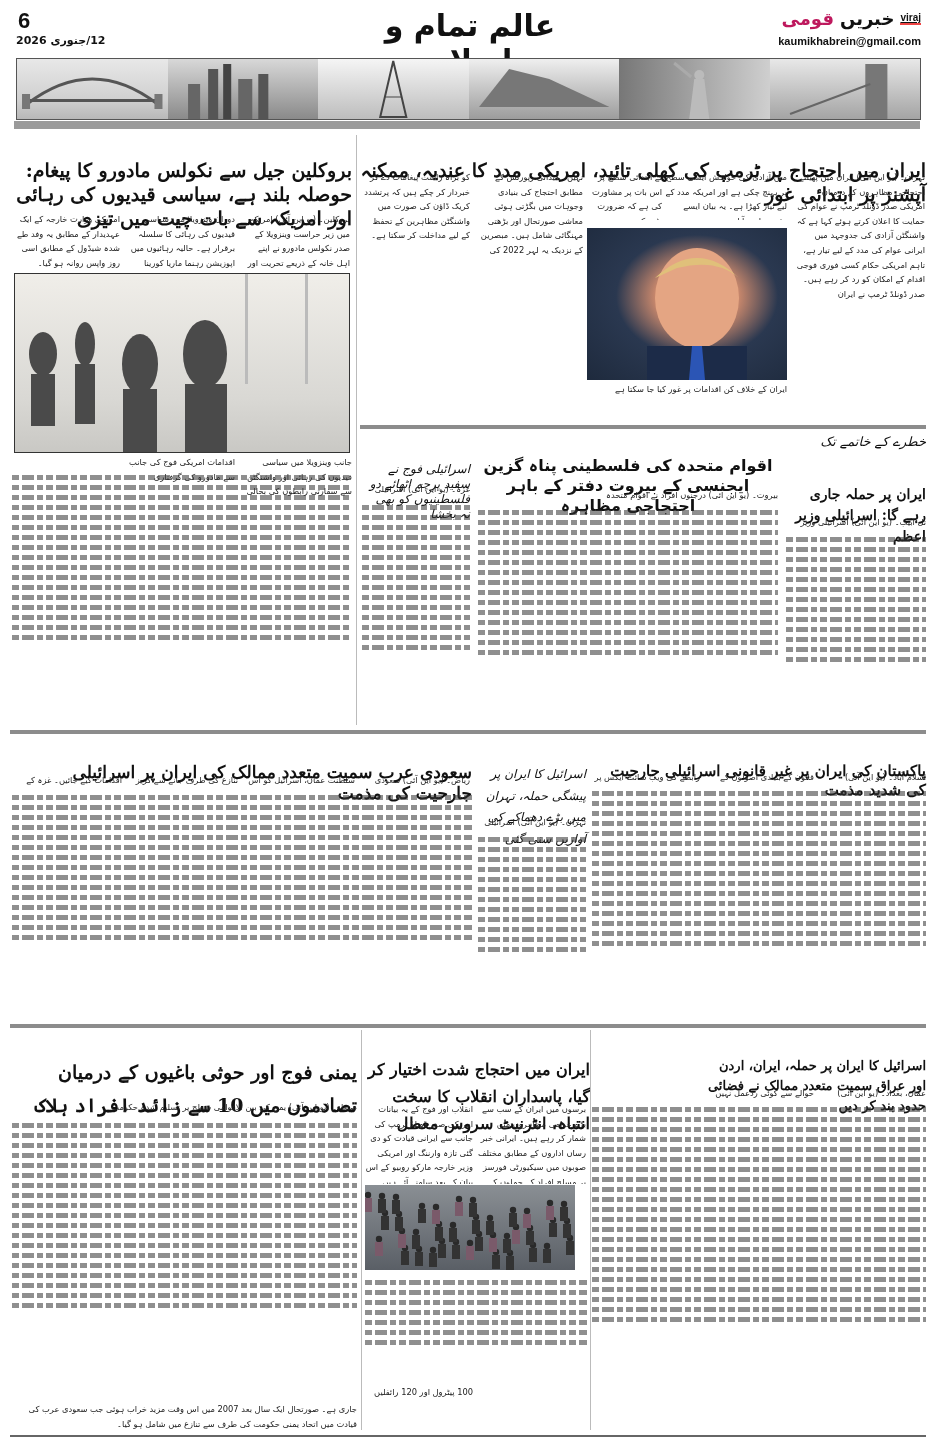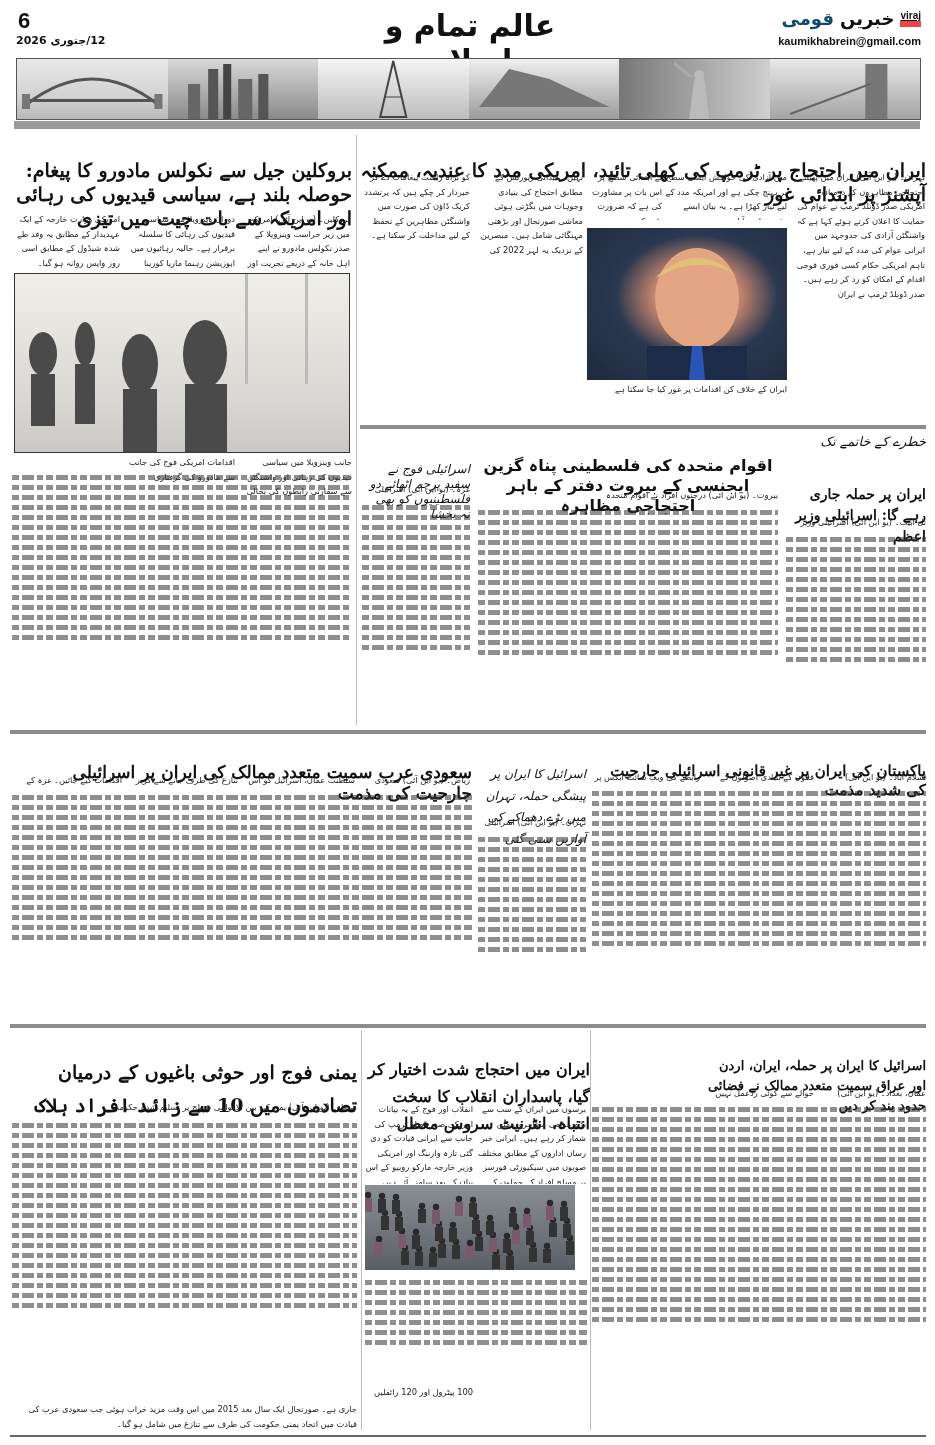--- a/index.html
+++ b/index.html
@@ -3,23 +3,23 @@
 <meta charset="utf-8">
 <style>
   html,body{margin:0;padding:0;background:#fff;}
   body{width:935px;height:1445px;position:relative;overflow:hidden;font-family:"DejaVu Sans",sans-serif;color:#111;}
   .abs{position:absolute;}
   .rtl{direction:rtl;text-align:right;}
   .hdr-page{left:18px;top:8px;font:bold 22px "Liberation Sans",sans-serif;}
   .hdr-date{left:16px;top:34px;font:bold 11px "DejaVu Sans",sans-serif;text-align:right;}
   .hdr-title{left:360px;top:8px;width:220px;text-align:center;font:bold 30px "DejaVu Sans",sans-serif;}
   .hdr-brand{right:14px;top:8px;font:bold 18px "DejaVu Sans",sans-serif;display:flex;gap:6px;align-items:center;}
-  .hdr-brand .b1{color:#0c4a6e;margin-left:8px;}
+  .hdr-brand .b1{color:#be185d;margin-left:8px;}
   .hdr-email{right:14px;top:35px;font:bold 11px "Liberation Sans",sans-serif;text-align:right;}
-  .logo{font:bold 10px "Liberation Sans",sans-serif;border-bottom:6px solid #ef4444;text-decoration:underline;}
+  .logo{font:bold 10px "Liberation Sans",sans-serif;border-bottom:2px solid #ef4444;text-decoration:underline;}
   .banner{left:16px;top:58px;width:903px;height:60px;border:1px solid #555;overflow:hidden;display:flex;}
   .banner .seg{flex:1;position:relative;}
   .banner-bar{left:14px;top:121px;width:906px;height:8px;background:#9a9a9a;}
   .headline{font-family:"DejaVu Serif",serif;font-weight:bold;line-height:1.25;margin-top:24px;}
   .col-text{font-size:8.3px;line-height:14.6px;color:#222;overflow:hidden;}
   .photo{overflow:hidden;}
   .rule-h{background:#8c8c8c;height:4px;}
   .rule-v{background:#bbb;width:1px;}
   .kicker{font-family:"DejaVu Serif",serif;font-style:italic;font-size:13px;line-height:1.6;}
   .filler{display:block;height:5px;margin:5px 0 4.6px;background:repeating-linear-gradient(90deg,#333 0 7px,transparent 7px 10px,#333 10px 22px,transparent 22px 25px,#333 25px 31px,transparent 31px 34px);opacity:.55;}
@@ -414,17 +414,17 @@
     <span class="filler"></span>
     <span class="filler"></span>
     <span class="filler"></span>
     <span class="filler"></span>
     <span class="filler"></span>
     <span class="filler"></span>
     <span class="filler"></span>
     <span class="filler"></span>
     <span class="filler"></span>
   </div>
-<div class="abs rtl col-text" style="left:12px;top:1402px;width:345px;height:32px;">جاری ہے۔ صورتحال ایک سال بعد 2015 میں اس وقت مزید خراب ہوئی جب سعودی عرب کی قیادت میں اتحاد یمنی حکومت کی طرف سے تنازع میں شامل ہو گیا۔</div>
+<div class="abs rtl col-text" style="left:12px;top:1402px;width:345px;height:32px;">جاری ہے۔ صورتحال ایک سال بعد 2007 میں اس وقت مزید خراب ہوئی جب سعودی عرب کی قیادت میں اتحاد یمنی حکومت کی طرف سے تنازع میں شامل ہو گیا۔</div>
 
 <div class="abs rule-v" style="left:361px;top:1030px;height:400px;"></div>
 <div class="abs rule-v" style="left:590px;top:1030px;height:400px;"></div>
 <div class="abs rule-h" style="left:10px;top:1435px;width:916px;height:2px;background:#666;"></div>
 
 </body></html>

